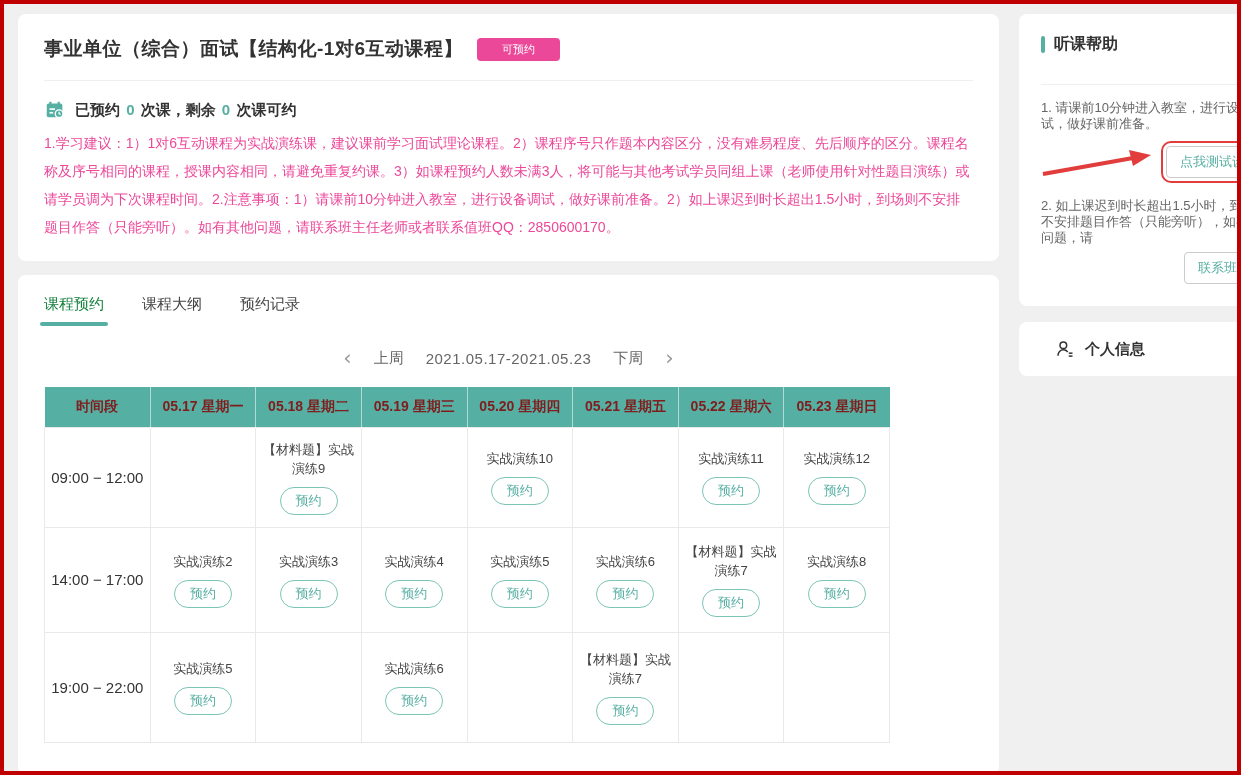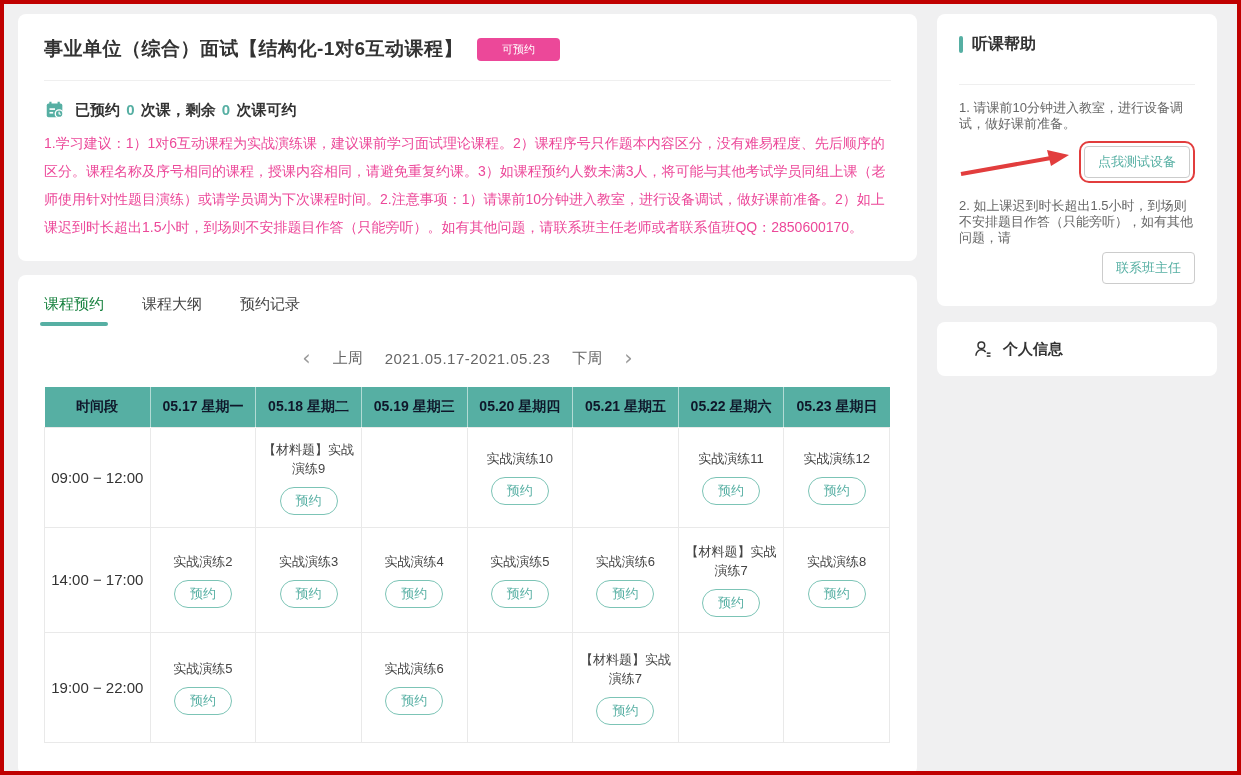--- a/index.html
+++ b/index.html
@@ -4,21 +4,21 @@
 <style>
   * { margin:0; padding:0; box-sizing:border-box; }
   html,body { width:1241px; height:775px; overflow:hidden; }
   body {
     font-family: "Liberation Sans", "DejaVu Sans", sans-serif;
     background:#f0f0f1;
     border:4px solid #c00000;
     position:relative;
   }
   .wrap { position:absolute; inset:4px; padding:6px 10px; display:flex; gap:20px; }
-  .main-col { width:899px; flex:none; display:flex; flex-direction:column; }
+  .main-col { width:981px; flex:none; display:flex; flex-direction:column; }
   .side-col { width:280px; flex:none; }
   .card { background:#fff; border-radius:8px; }
 
   
   .course-card { padding:22px 26px 20px; }
   .course-title-row { display:flex; align-items:center; gap:14px; padding-bottom:18px; border-bottom:1px solid #efefef; }
   .course-title { font-size:19px; font-weight:bold; color:#333; letter-spacing:.5px; }
   .badge { background:#ec4899; color:#fff; font-size:11px; padding:4px 25px; border-radius:4px; flex:none; }
   .stats-row { display:flex; align-items:center; gap:9px; margin:18px 0 6px; font-size:15px; font-weight:bold; color:#333; }
   .stat-num { color:#56afa3; padding:0 2px; }
@@ -30,21 +30,21 @@
   .tab { font-size:15px; color:#444; padding-bottom:12px; position:relative; cursor:pointer; }
   .tab.active { color:#15803d; }
   .tab.active::after { content:""; position:absolute; left:-4px; right:-4px; bottom:0; height:4px; border-radius:3px; background:#56afa3; }
   .week-nav { display:flex; align-items:center; justify-content:center; gap:22px; margin:22px 0 18px; color:#666; font-size:15px; }
   .week-nav .chev { color:#9a9a9a; font-size:21px; line-height:1; cursor:pointer; font-family:"DejaVu Sans", sans-serif; }
   .week-nav .wk-btn { cursor:pointer; }
   .week-range { letter-spacing:.5px; }
 
   table.sched { border-collapse:collapse; width:846px; table-layout:fixed; }
   .sched th {
-    background:#56afa3; color:#0f172a; font-size:14px; font-weight:bold;
+    background:#56afa3; color:#7f1d1d; font-size:14px; font-weight:bold;
     height:40px; border-right:1px solid rgba(255,255,255,.55);
   }
   .sched th:last-child { border-right:none; }
   .sched td { border:1px solid #e9e9e9; text-align:center; vertical-align:middle; padding:6px 4px; }
   .sched td.time { font-size:15px; color:#333; }
   .sched tr.r1 td { height:100px; }
   .sched tr.r2 td { height:105px; }
   .sched tr.r3 td { height:110px; }
   .course-name { font-size:13px; color:#444; line-height:19px; }
   .reserve-btn {

